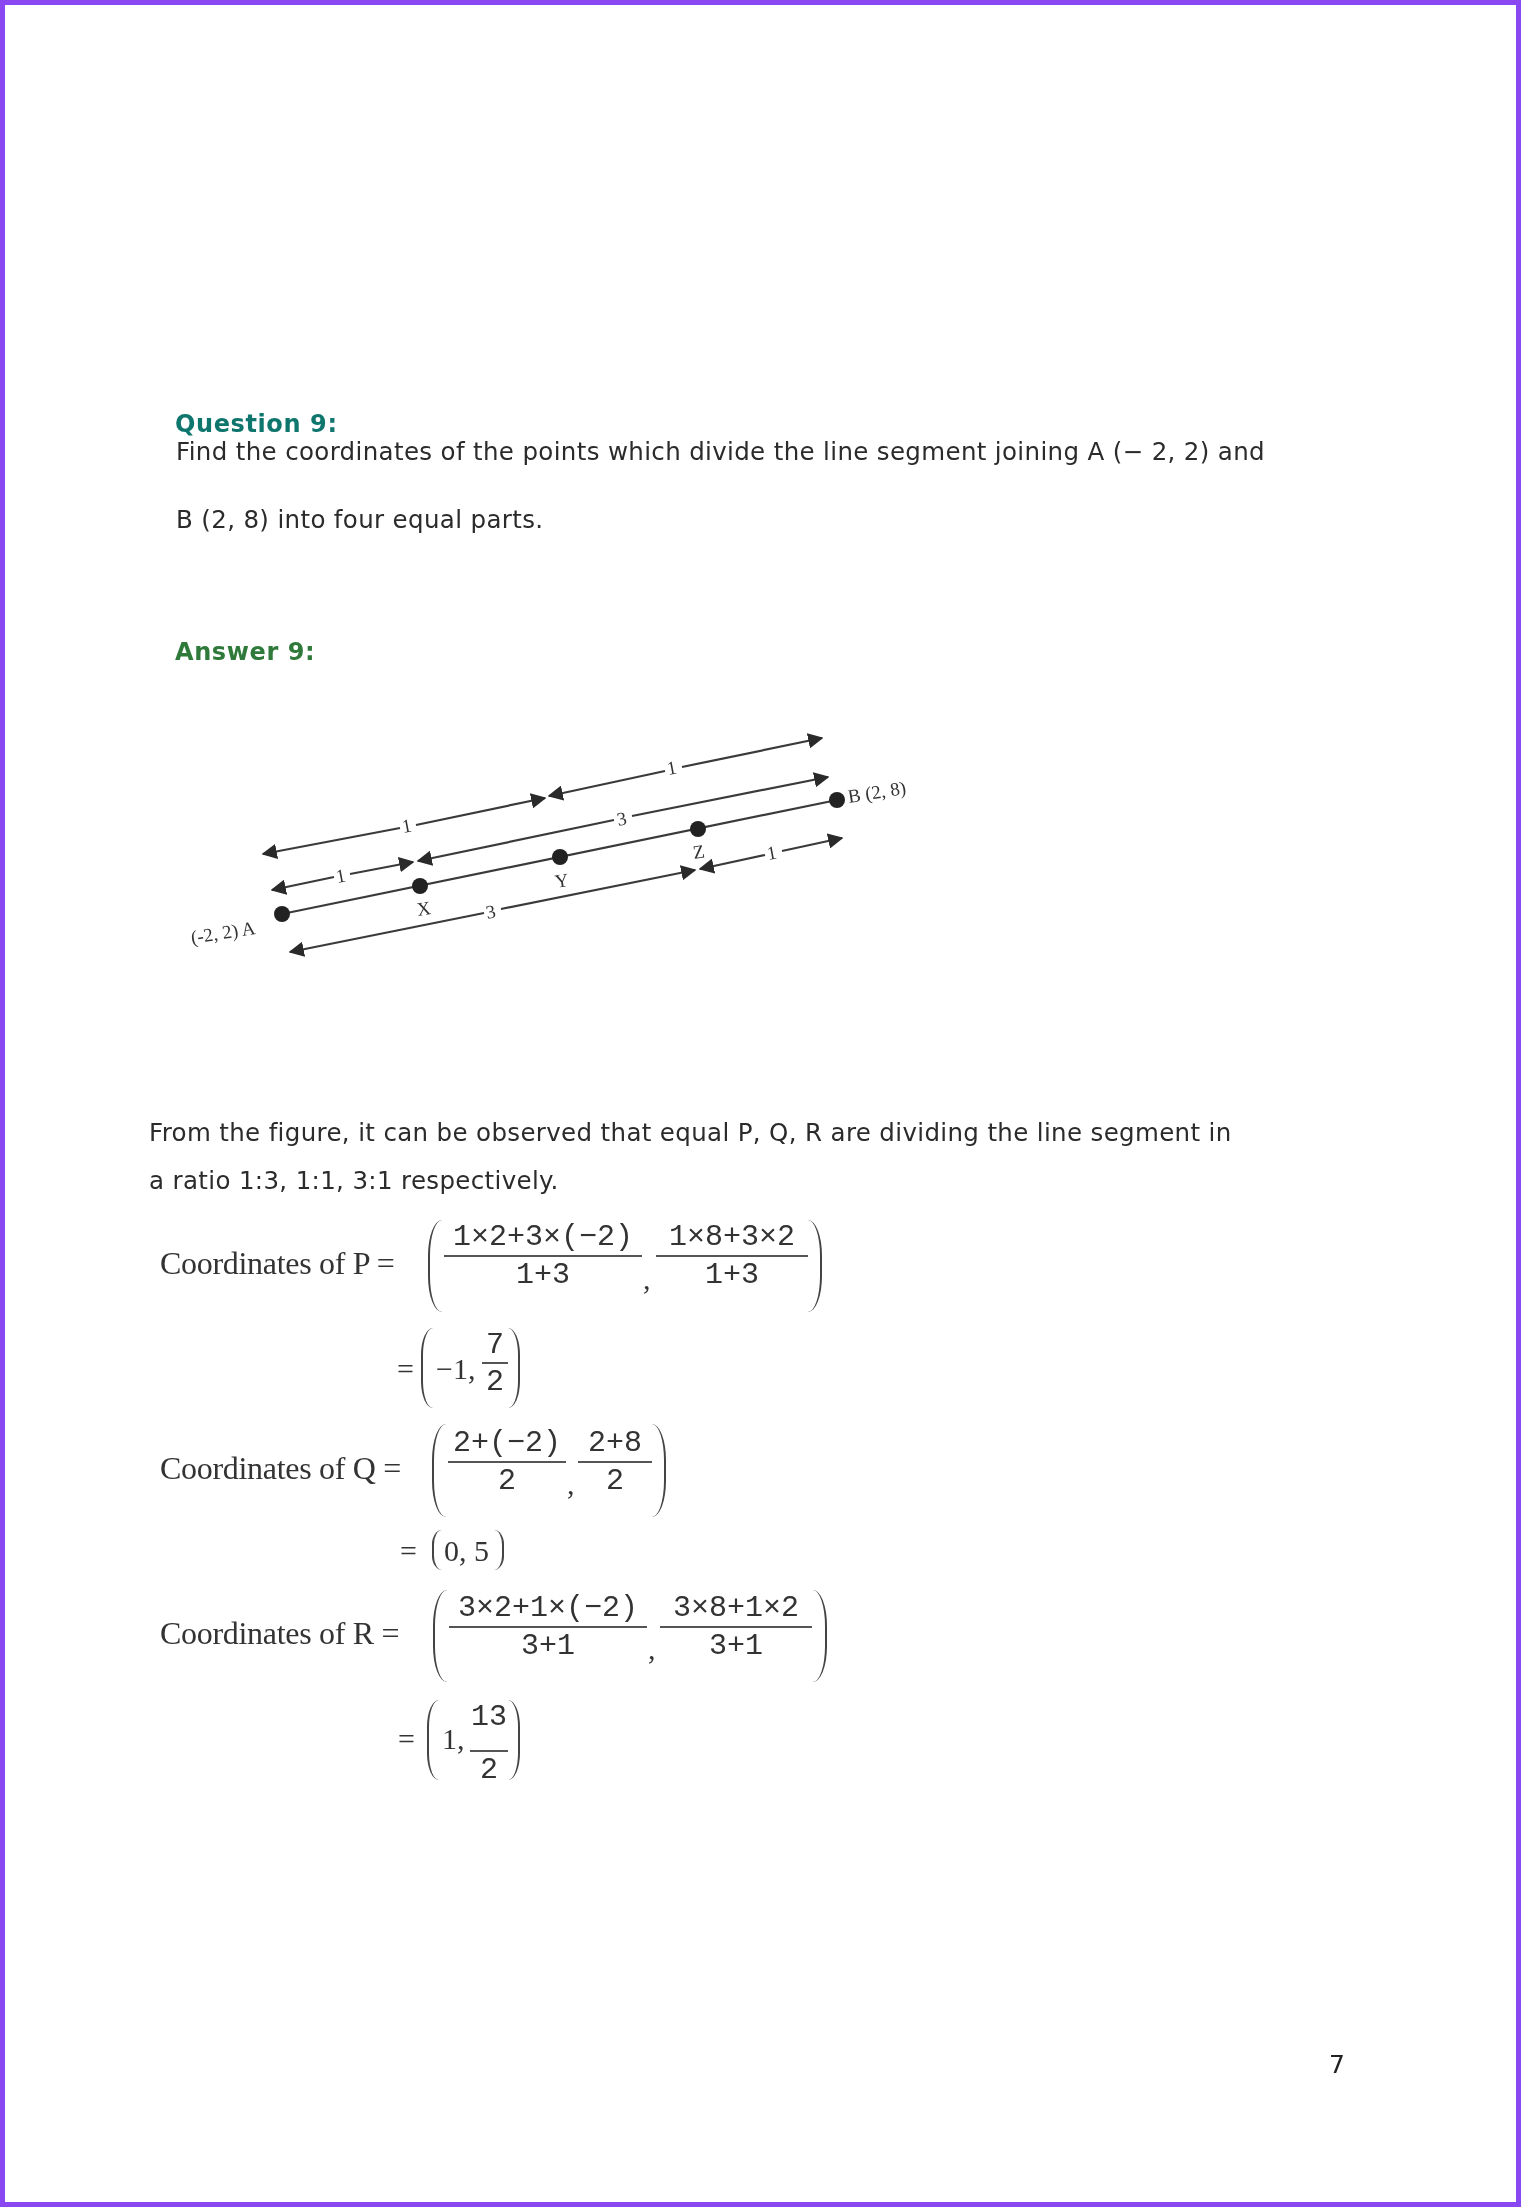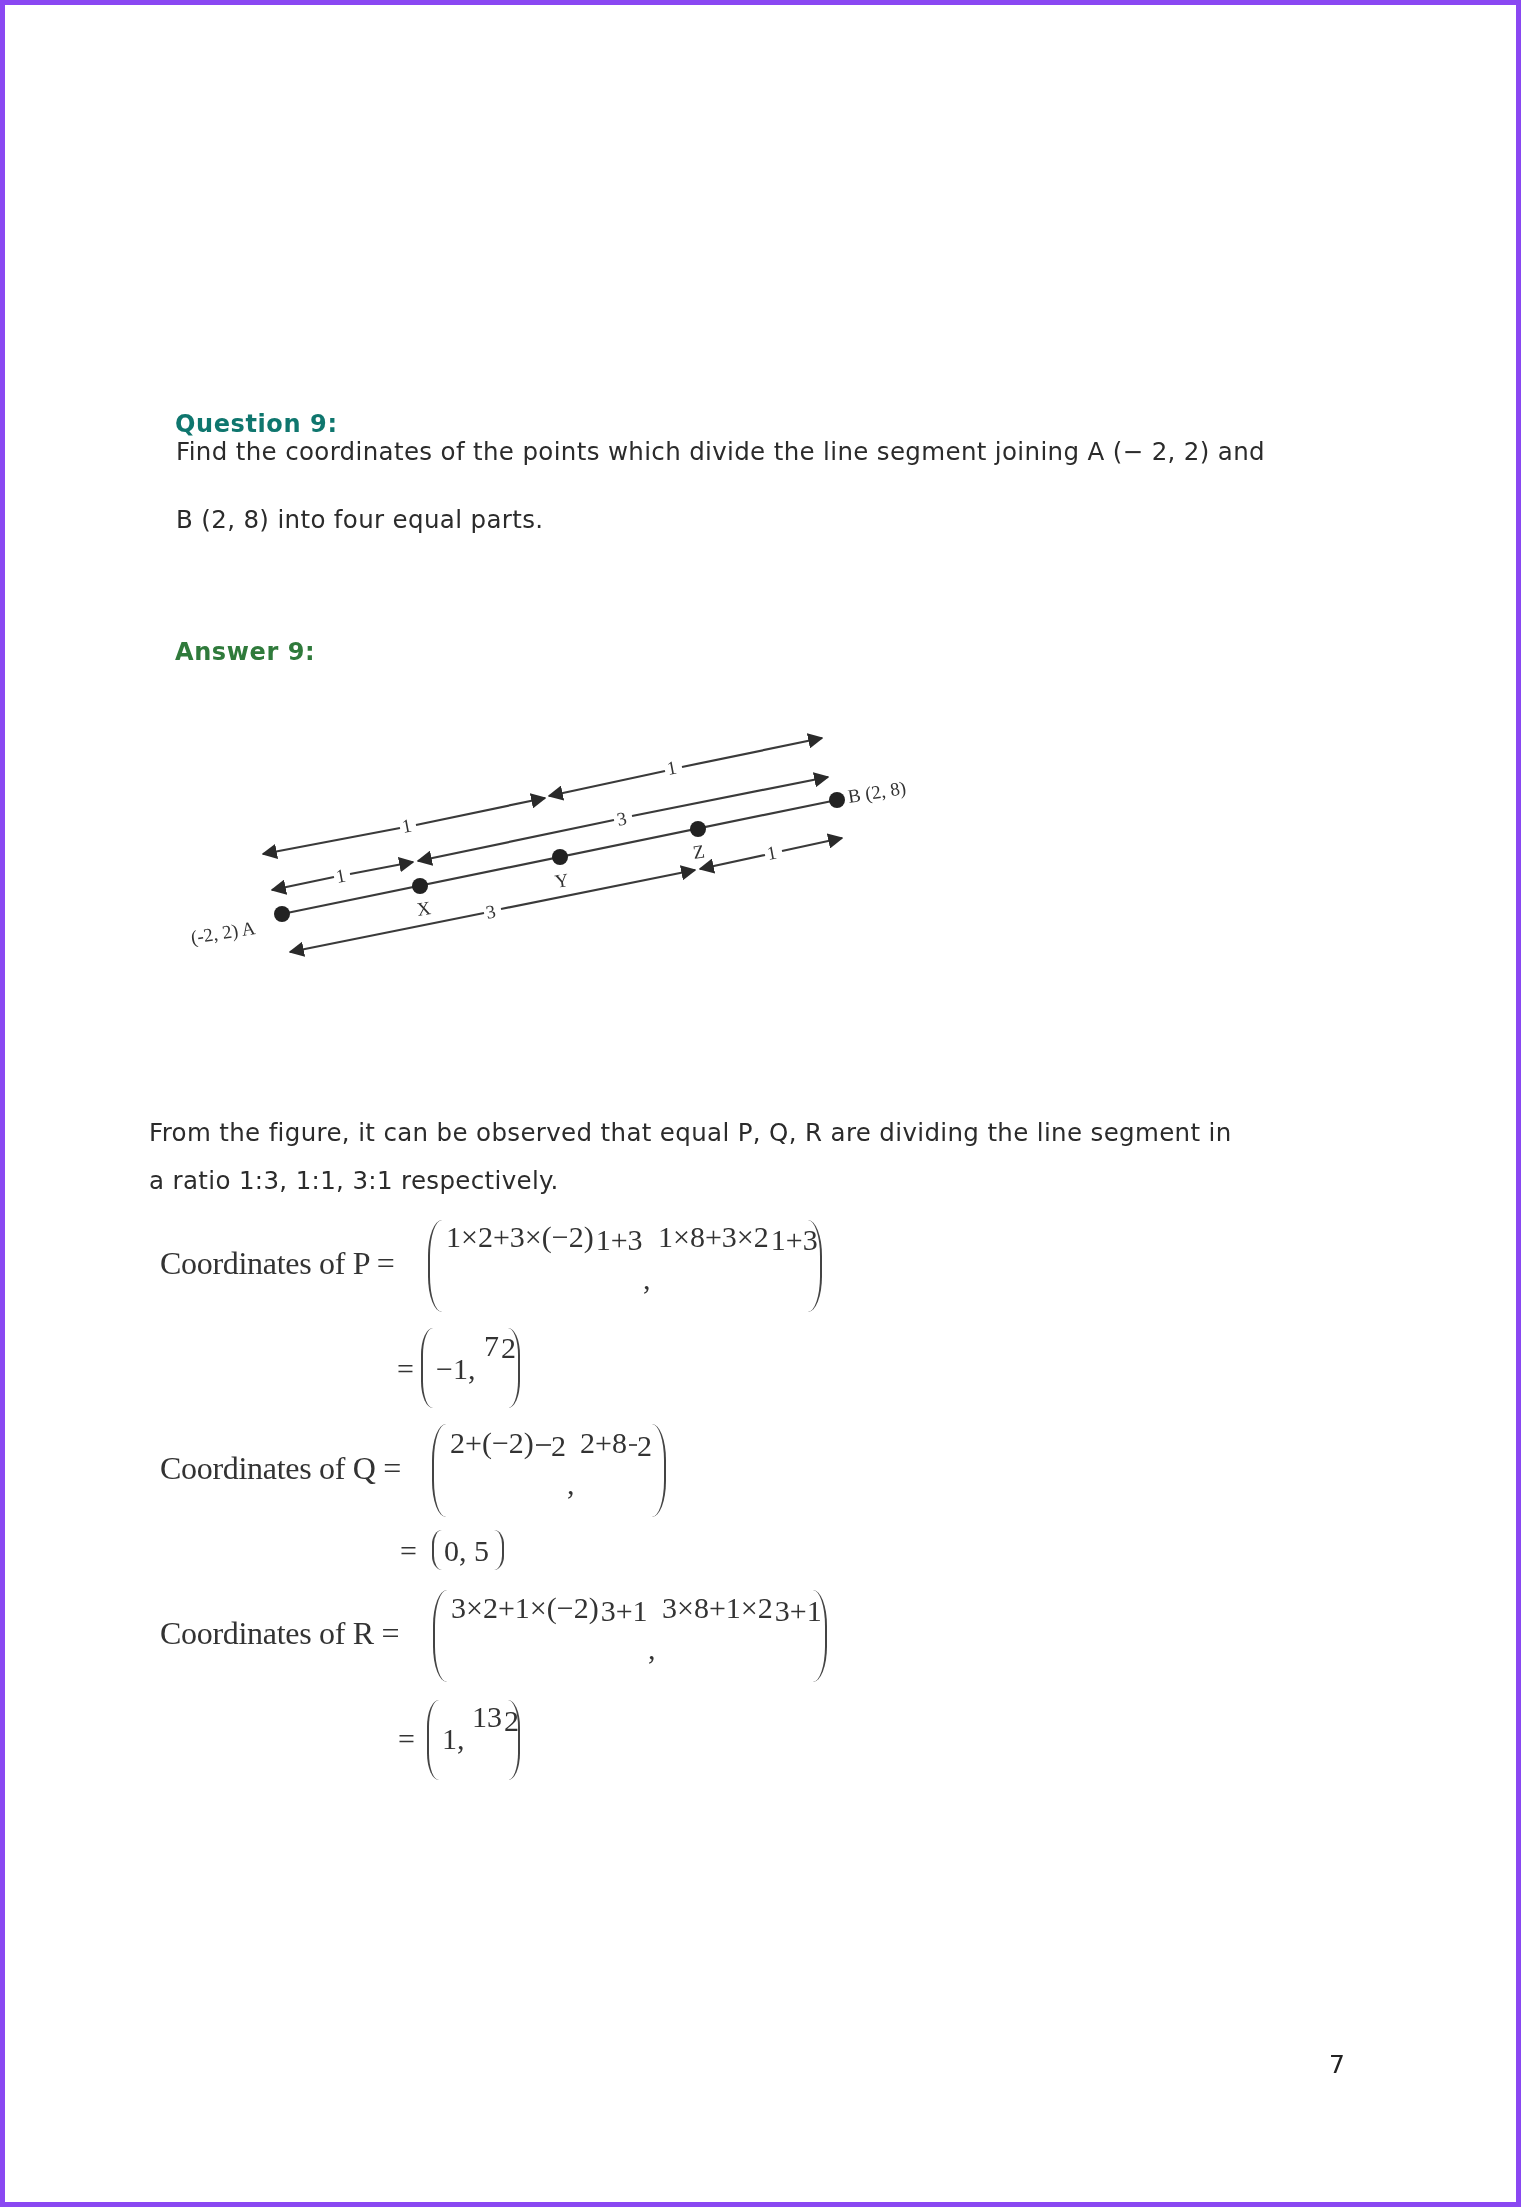--- a/index.html
+++ b/index.html
@@ -6,21 +6,21 @@
   body { width: 1521px; height: 2207px; position: relative; background: #ffffff; overflow: hidden; }
   .page-border { position: absolute; left: 0; top: 0; width: 1521px; height: 2207px; box-sizing: border-box; border: 5px solid #8a48f2; pointer-events: none; }
   .sans { font-family: "DejaVu Sans", sans-serif; color: #2b2b2b; }
   .abs { position: absolute; white-space: nowrap; }
   .heading { font-family: "DejaVu Sans", sans-serif; font-weight: bold; font-size: 24px; letter-spacing: 0.6px; }
   .q-head { color: #0f766e; }
   .a-head { color: #2f7a3b; }
   .body-text { font-size: 24.5px; line-height: 1; letter-spacing: 0.35px; }
   .serif { font-family: "Liberation Serif", "DejaVu Serif", serif; color: #333333; }
   .math-label { font-size: 32px; line-height: 1; letter-spacing: -0.3px; }
-  .frac { position: absolute; display: flex; flex-direction: row; align-items: center; font-family: Liberation Serif, serif; color: #333; font-size: 30px; line-height: 1; }
+  .frac { position: absolute; display: flex; flex-direction: column; align-items: center; font-family: Liberation Mono, monospace; color: #333; font-size: 30px; line-height: 1; }
   .frac .num { padding: 0 2px 3px; white-space: nowrap; }
   .frac .bar { width: 100%; height: 2px; background: #555; }
   .frac .den { padding-top: 3px; white-space: nowrap; }
   .paren { position: absolute; border: 2px solid #444; border-top: none; border-bottom: none; box-sizing: border-box; }
   .paren.left { border-right: none; border-radius: 18px 0 0 18px / 50% 0 0 50%; }
   .paren.right { border-left: none; border-radius: 0 18px 18px 0 / 0 50% 50% 0; }
   .fig-label { font-family: "Liberation Serif", serif; fill: #333; }
   .page-num { font-family: "DejaVu Sans", sans-serif; font-size: 25px; color: #222; }
 </style>
 </head>
@@ -141,19 +141,19 @@
   <span class="num">3×8+1×2</span>
   <span class="bar"></span>
   <span class="den">3+1</span>
 </div>
 <div class="paren right" style="left:813px; top:1590px; width:14px; height:92px;"></div>
 
 <div class="abs serif" style="left:398px; top:1722px; font-size:30px;">=</div>
 <div class="paren left" style="left:427px; top:1700px; width:12px; height:80px;"></div>
 <div class="abs serif" style="left:442px; top:1722px; font-size:30px;">1,</div>
 <div class="frac" style="left:470px; top:1702px; width:38px;">
-  <span class="num" style="padding-bottom:5px">13</span>
+  <span class="num" style="padding-bottom:18px">13</span>
   <span class="bar"></span>
   <span class="den" style="padding-top:3px">2</span>
 </div>
 <div class="paren right" style="left:508px; top:1700px; width:12px; height:80px;"></div>
 
 <div class="abs page-num" style="left:1329px; top:2050px;">7</div>
 
 </body></html>

